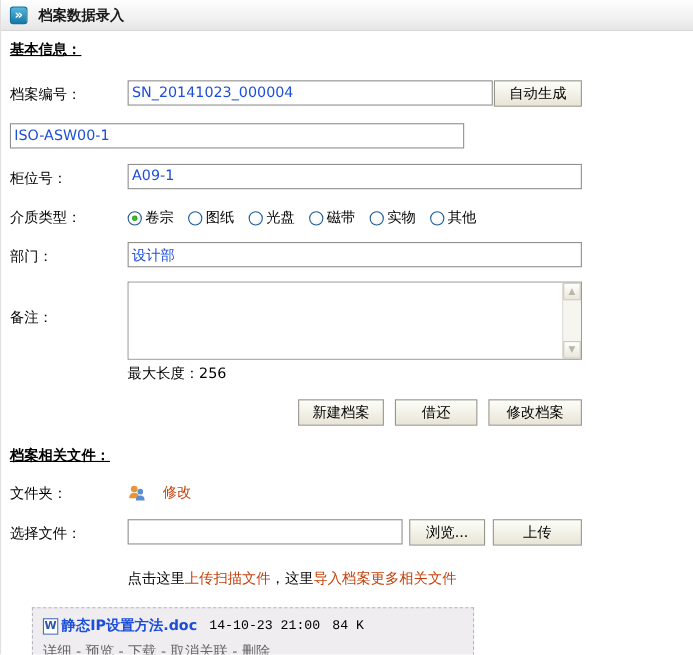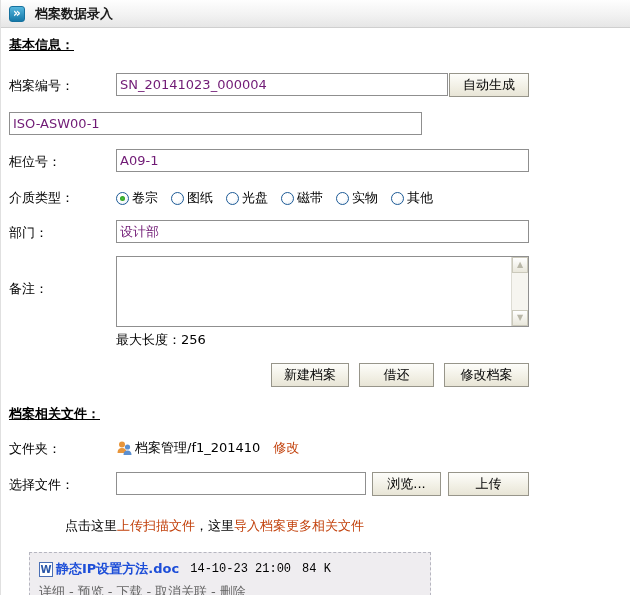--- a/index.html
+++ b/index.html
@@ -27,21 +27,21 @@
 
   .main { padding-left: 8px; }
   .sec-title { font-weight: bold; font-size: 13px; margin-top: 8px; text-decoration: underline; }
 
   .row { display: flex; align-items: flex-start; }
   .lbl { width: 107px; flex: 0 0 107px; padding-top: 4px; color: #000; }
 
   .ti {
     height: 23px; border: 1px solid #8f8f8f; background: #fff;
     font-family: "DejaVu Sans", "Liberation Sans", sans-serif;
-    font-size: 13px; padding: 2px 3px; color: #701a75; outline: none;
+    font-size: 13px; padding: 2px 3px; color: #1d4ed8; outline: none;
   }
   .w-wide { width: 413px; }
   .w-no { width: 332px; }
 
   .btn {
     height: 24px; border: 1px solid #97958a;
     background: linear-gradient(#fdfdfa, #f1efe4 60%, #e8e5d6);
     font-family: "DejaVu Sans", "Liberation Sans", sans-serif;
     font-size: 13px; color: #000; cursor: pointer;
   }
@@ -88,21 +88,21 @@
   a.blue-link { color: #c2410c; text-decoration: none; cursor: pointer; }
 
   .folder-line { padding-top: 3px; display: flex; align-items: center; }
   .folder-icon { width: 17px; height: 16px; margin-right: 2px; }
   .folder-edit { margin-left: 13px; }
 
   .file-input { width: 250px; }
   .btn-browse { width: 69px; margin-left: 6px; }
   .btn-upload { width: 81px; margin-left: 7px; }
 
-  .hint { margin-left: 56px; margin-top: 21px; }
+  .hint { margin-left: 107px; margin-top: 21px; }
 
   
   .file-box {
     margin: 17px 0 0 20px; width: 402px; height: 49px;
     background: #efedf0; border: 1px dashed #b6b6c0;
     padding: 7px 0 0 9px;
   }
   .file-line1 { display: flex; align-items: center; }
   .doc-icon {
     width: 14px; height: 15px; background: #fff;
@@ -201,21 +201,20 @@
 
     <div class="row" style="margin-top:13px">
       <span class="lbl">文件夹：</span>
       <span class="folder-line">
         <svg class="folder-icon" viewBox="0 0 17 16">
           <circle cx="6" cy="4.5" r="3" fill="#e8953a"></circle>
           <path d="M1.5 13 Q1.5 8 6 8 Q10.5 8 10.5 13 Z" fill="#e8953a"></path>
           <circle cx="11.5" cy="7" r="2.6" fill="#5b8fd0"></circle>
           <path d="M7.5 15 Q7.5 10.5 11.5 10.5 Q15.5 10.5 15.5 15 Z" fill="#5b8fd0"></path>
         </svg>
-        <span>档案管理/f1_201410</span>
         <a class="blue-link folder-edit">修改</a>
       </span>
     </div>
 
     <div class="row" style="margin-top:14px">
       <span class="lbl">选择文件：</span>
       <input class="ti file-input" type="text" value="" style="">
       <button class="btn btn-browse">浏览...</button>
       <button class="btn btn-upload">上传</button>
     </div>

